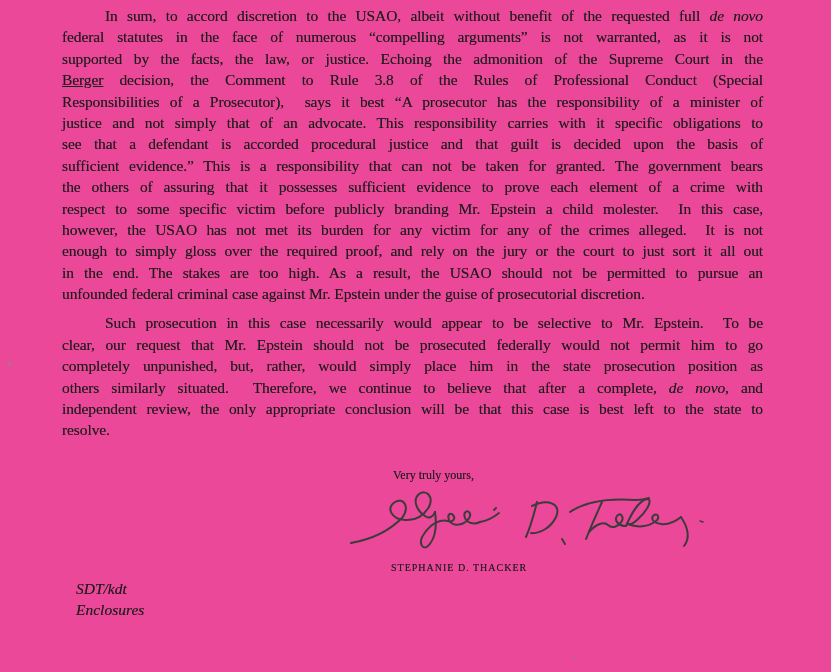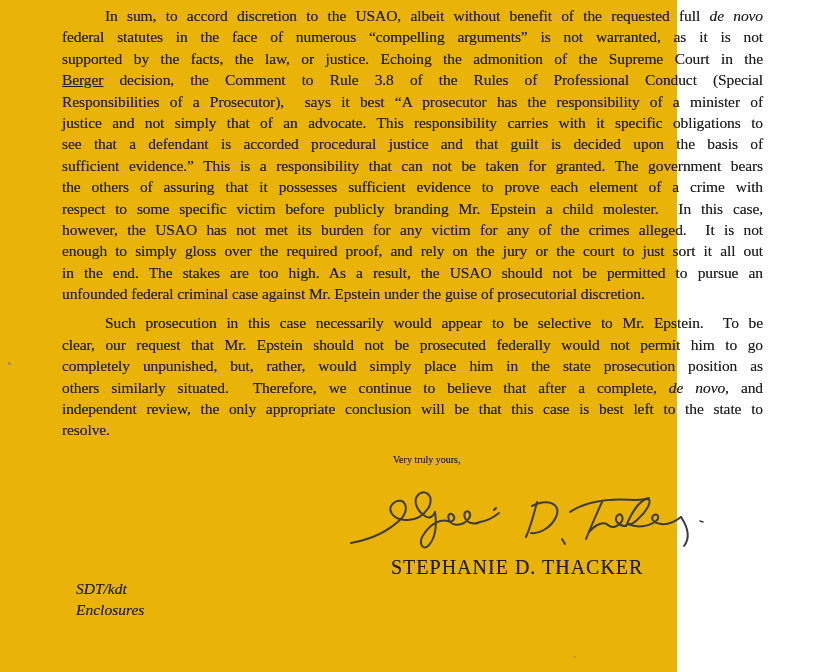--- a/index.html
+++ b/index.html
@@ -5,22 +5,22 @@
   html, body { margin: 0; padding: 0; }
   body {
     width: 831px; height: 672px;
     background: #ffffff;
     font-family: "Liberation Serif", "DejaVu Serif", serif;
     color: #1d1d1d;
     overflow: hidden;
   }
   .page {
     position: relative;
-    width: 677px; height: 672px;
-    background: #eab308;
+    width: 831px; height: 672px;
+    background: #ec4899;
   }
   
   .body-text {
     position: absolute;
     left: 62px; top: 5px;
     width: 701px;
     font-size: 15.5px;
     letter-spacing: -0.1px;
     text-shadow: 0 0 0.4px rgba(20,20,20,0.55);
   }
@@ -34,34 +34,34 @@
     white-space: normal;
     overflow: visible;
   }
   .line.indent { text-indent: 43px; }
   .line.last { text-align-last: left; }
   .line span.i { font-style: italic; }
   .line span.u { text-decoration: underline; }
   
   .salutation {
     position: absolute;
-    left: 393px; top: 449px;
-    font-size: 10px;
+    left: 393px; top: 465px;
+    font-size: 12px;
     line-height: 21.4px;
     text-shadow: 0 0 0.4px rgba(20,20,20,0.55);
   }
   .signature-svg {
     position: absolute;
     left: 348px; top: 490px;
     width: 360px; height: 68px;
   }
   .typed-name {
     position: absolute;
     left: 391px; top: 557px;
-    font-size: 20px;
+    font-size: 10px;
     letter-spacing: 1px;
     line-height: 21.4px;
     text-shadow: 0 0 0.4px rgba(20,20,20,0.55);
   }
   
   .footer {
     position: absolute;
     left: 76px; top: 578px;
     font-size: 15.5px;
     line-height: 21.4px;

